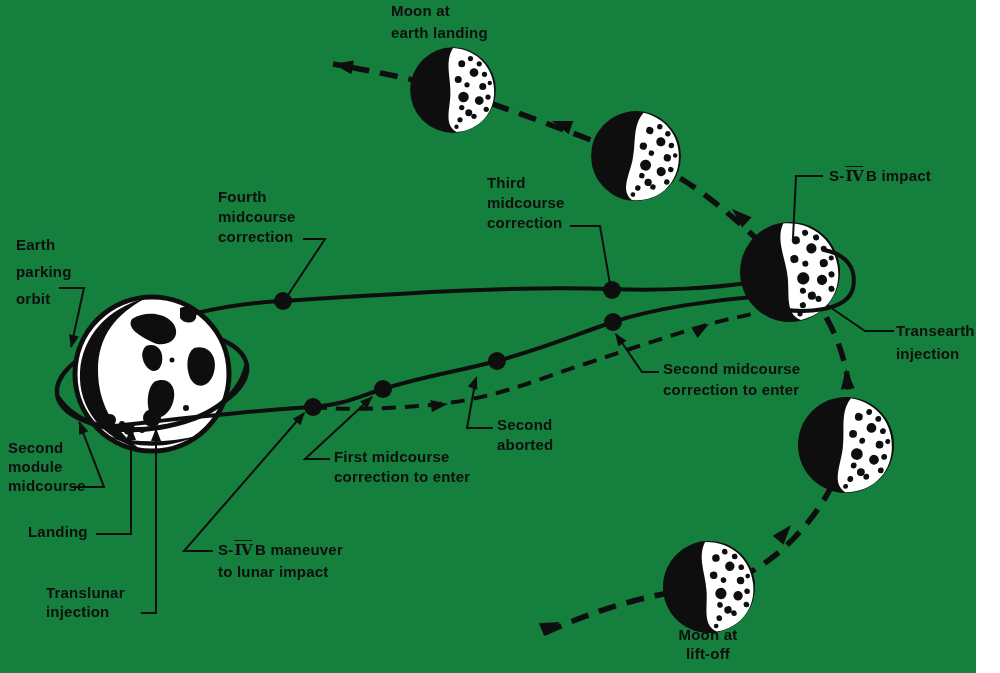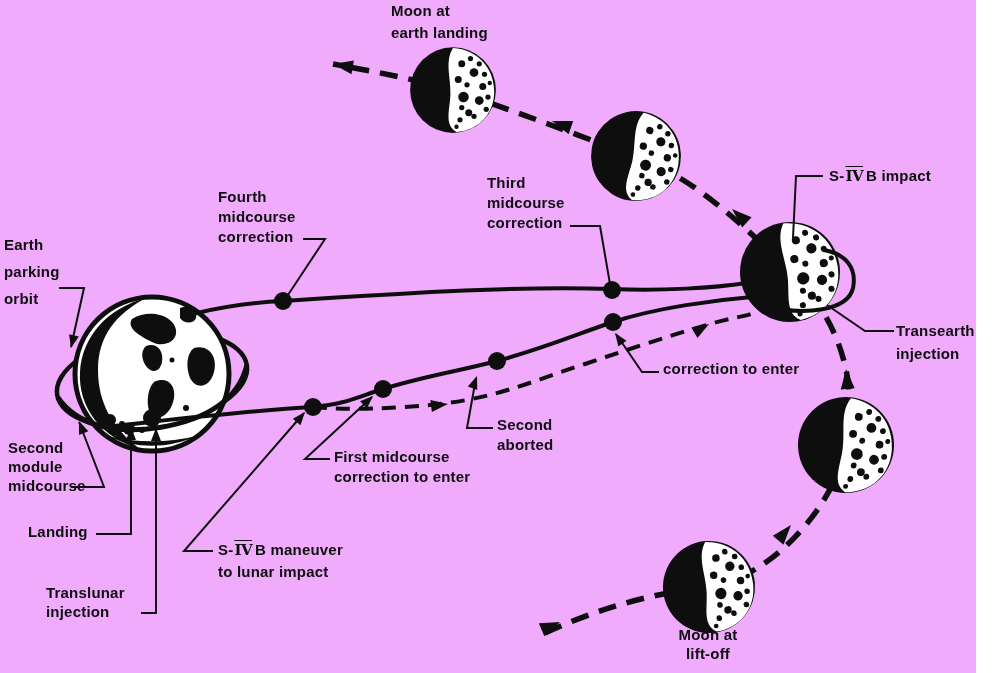--- a/index.html
+++ b/index.html
@@ -1,16 +1,16 @@
 <!DOCTYPE html>
 <html><head>
 <meta charset="utf-8">
 <style>
   html,body{margin:0;padding:0;background:#ffffff;}
-  #stage{position:relative;width:976px;height:673px;background:#f0abfc;overflow:hidden;
+  #stage{position:relative;width:976px;height:673px;background:#15803d;overflow:hidden;
          font-family:"Liberation Sans","DejaVu Sans",sans-serif;}
   #art{position:absolute;left:0;top:0;}
   .lbl{position:absolute;font-weight:700;font-size:15px;line-height:20px;color:#0e0e0e;
        letter-spacing:.2px;white-space:nowrap;z-index:5;}
   .lbl .line{display:block;}
   .lh19 .line{line-height:19px}
   .lh21 .line{line-height:21px}
   .lh22 .line{line-height:22px}
   .lh23 .line{line-height:23px}
   .lh27 .line{line-height:27px}
@@ -145,21 +145,21 @@
 
 <div class="lbl" style="left:829px;top:166px">
   <span class="line"><span>S-</span><span class="roman">IV</span><span>B impact</span></span>
 </div>
 
 <div class="lbl lh23" style="left:896px;top:319px">
   <span class="line">Transearth</span>
   <span class="line">injection</span>
 </div>
 
-<div class="lbl lh27" style="left:4px;top:231px">
+<div class="lbl lh27" style="left:16px;top:231px">
   <span class="line">Earth</span>
   <span class="line">parking</span>
   <span class="line">orbit</span>
 </div>
 
 <div class="lbl lh19" style="left:8px;top:438px">
   <span class="line">Second</span>
   <span class="line">module</span>
   <span class="line">midcourse</span>
 </div>
@@ -179,20 +179,21 @@
   <span class="line">correction</span>
 </div>
 
 <div class="lbl" style="left:487px;top:173px">
   <span class="line">Third</span>
   <span class="line">midcourse</span>
   <span class="line">correction</span>
 </div>
 
 <div class="lbl lh21" style="left:663px;top:358px">
+  <span class="line">Second midcourse</span>
   <span class="line">correction to enter</span>
 </div>
 
 <div class="lbl" style="left:497px;top:415px">
   <span class="line">Second</span>
   <span class="line">aborted</span>
 </div>
 
 <div class="lbl" style="left:334px;top:447px">
   <span class="line">First midcourse</span>

